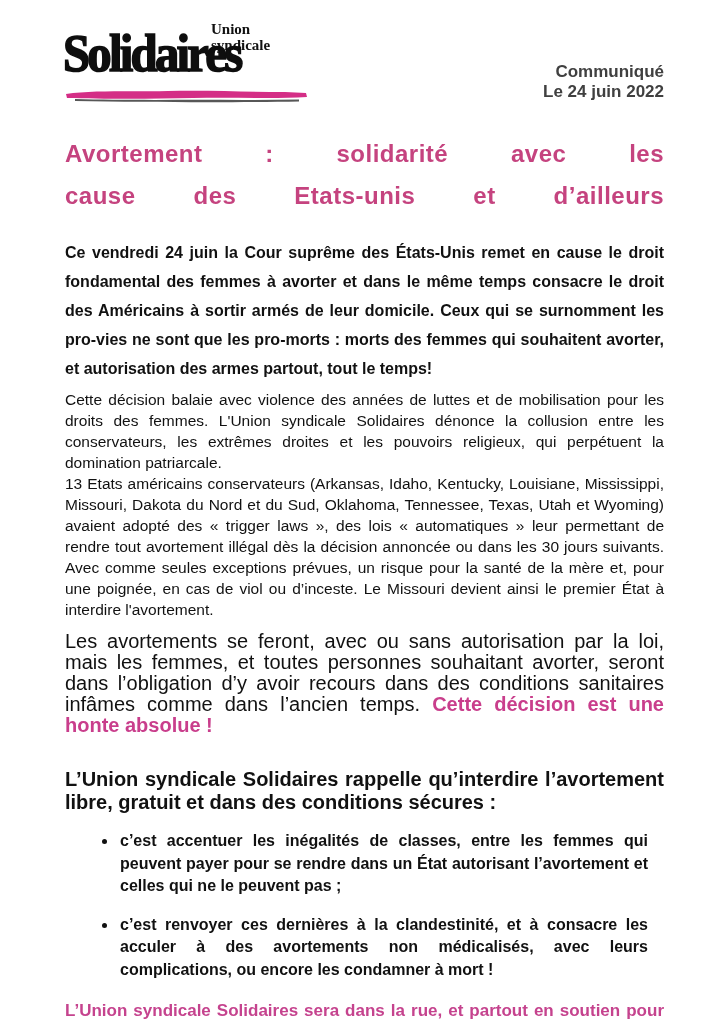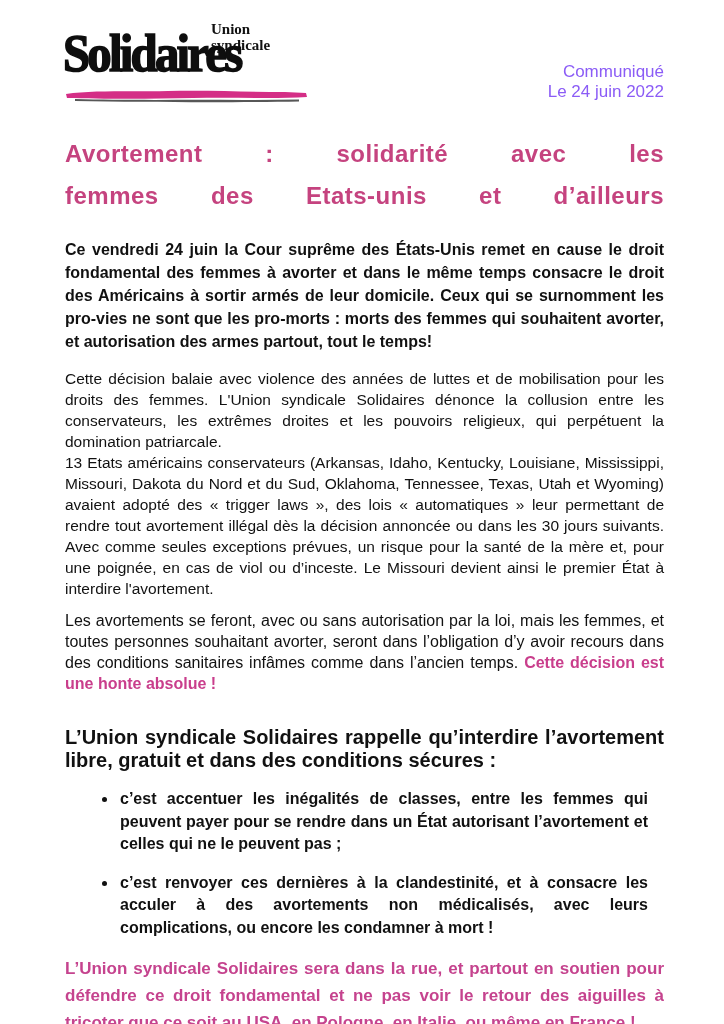--- a/index.html
+++ b/index.html
@@ -26,35 +26,35 @@
     font-family:"Liberation Serif", serif;
     font-weight:bold;font-size:53px;line-height:53px;
     letter-spacing:-3px;color:#0e0e0e;
     transform:scaleX(0.92);transform-origin:left top;
     -webkit-text-stroke:1.6px #0e0e0e;
     white-space:nowrap;
   }
   .logo-underline{position:absolute;left:-2px;top:67px;width:248px;height:16px;}
   .doc-meta{
     margin-top:27px;text-align:right;
-    font-weight:normal;font-size:17px;line-height:20px;color:#8b5cf6;
+    font-weight:bold;font-size:17px;line-height:20px;color:#404040;
   }
   
   .title{
     margin:31px 0 0 0;
     color:var(--title-pink,#c5437f);
     font-size:24px;line-height:42px;font-weight:bold;
     letter-spacing:0.5px;
   }
   .title-line{display:block;text-align:justify;text-align-last:justify;}
   
   p{margin:0;text-align:justify;}
-  .lead{margin-top:21px;font-weight:bold;font-size:16px;line-height:23px;}
-  .block{margin-top:15px;font-size:15.5px;line-height:21px;}
-  .consequences{margin-top:11px;font-size:16px;line-height:21px;}
+  .lead{margin-top:21px;font-weight:bold;font-size:16px;line-height:29px;}
+  .block{margin-top:6px;font-size:15.5px;line-height:21px;}
+  .consequences{margin-top:11px;font-size:20px;line-height:21px;}
   .pink-bold{color:var(--highlight-pink,#c93e8c);font-weight:bold;}
   .demands-intro{margin-top:32px;font-weight:bold;font-size:20px;line-height:23px;}
   .demands-list{
     margin:0;padding:0 0 0 37px;
     font-weight:bold;font-size:16px;line-height:22.5px;
   }
   .demands-list li{text-align:justify;margin:16px;padding-left:2px;}
   .closing{
     margin-top:11px;
     color:var(--closing-pink,#c5438e);
@@ -79,21 +79,21 @@
       </svg>
     </div>
     <div class="doc-meta">
       <div>Communiqué</div>
       <div>Le 24 juin 2022</div>
     </div>
   </header>
 
   <h1 class="title">
     <span class="title-line">Avortement : solidarité avec les</span>
-    <span class="title-line">femmes des Etats-unis et d’ailleurs</span>
+    <span class="title-line">cause des Etats-unis et d’ailleurs</span>
   </h1>
 
   <p class="lead">Ce vendredi 24 juin la Cour suprême des États-Unis remet en cause le droit fondamental des femmes à avorter et dans le même temps consacre le droit des Américains à sortir armés de leur domicile. Ceux qui se surnomment les pro-vies ne sont que les pro-morts : morts des femmes qui souhaitent avorter, et autorisation des armes partout, tout le temps!</p>
 
   <div class="block">
     <p>Cette décision balaie avec violence des années de luttes et de mobilisation pour les droits des femmes. L'Union syndicale Solidaires dénonce la collusion entre les conservateurs, les extrêmes droites et les pouvoirs religieux, qui perpétuent la domination patriarcale.</p>
     <p>13 Etats américains conservateurs (Arkansas, Idaho, Kentucky, Louisiane, Mississippi, Missouri, Dakota du Nord et du Sud, Oklahoma, Tennessee, Texas, Utah et Wyoming) avaient adopté des « trigger laws », des lois « automatiques » leur permettant de rendre tout avortement illégal dès la décision annoncée ou dans les 30 jours suivants. Avec comme seules exceptions prévues, un risque pour la santé de la mère et, pour une poignée, en cas de viol ou d’inceste. Le Missouri devient ainsi le premier État à interdire l'avortement.</p>
   </div>
 
   <p class="consequences"><span>Les avortements se feront, avec ou sans autorisation par la loi, mais les femmes, et toutes personnes souhaitant avorter, seront dans l’obligation d’y avoir recours dans des conditions sanitaires infâmes comme dans l’ancien temps. </span><span class="pink-bold">Cette décision est une honte absolue !</span></p>

